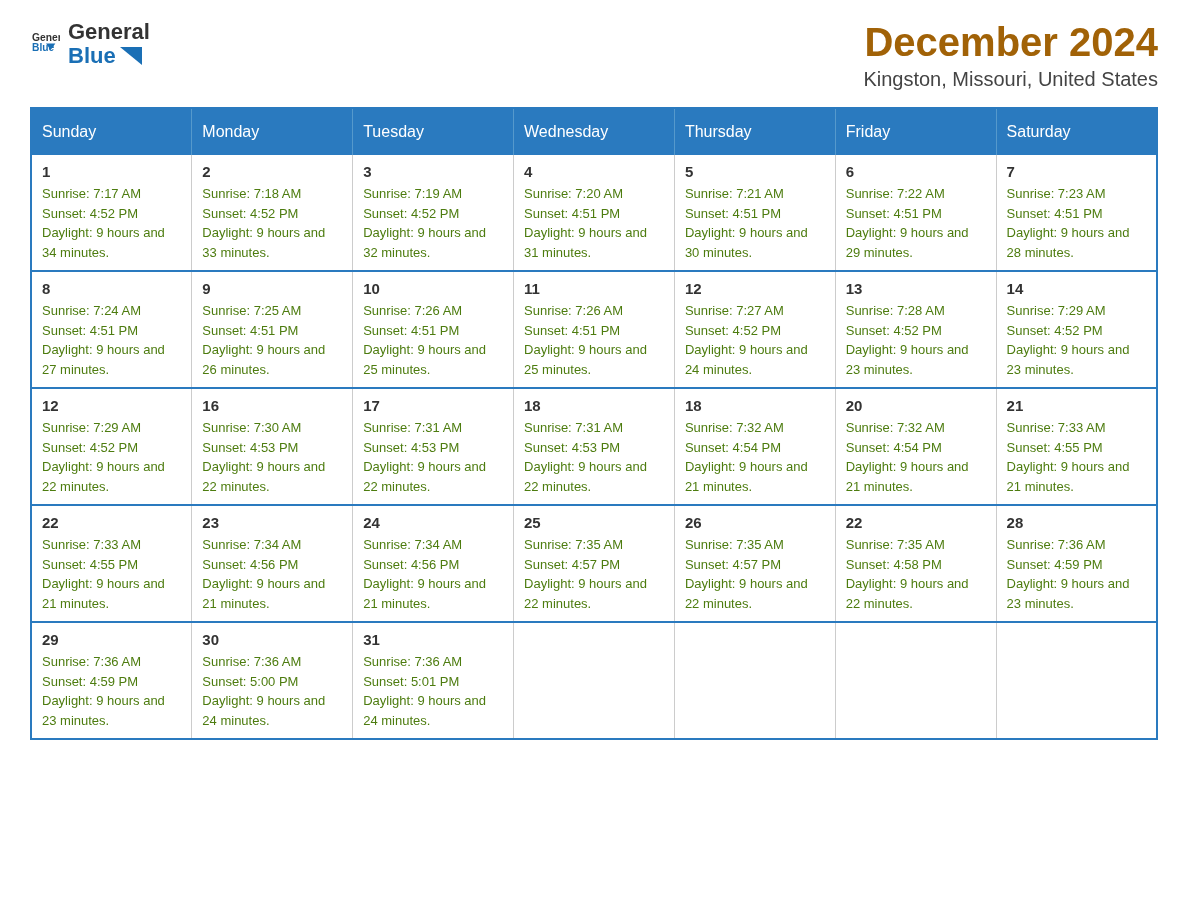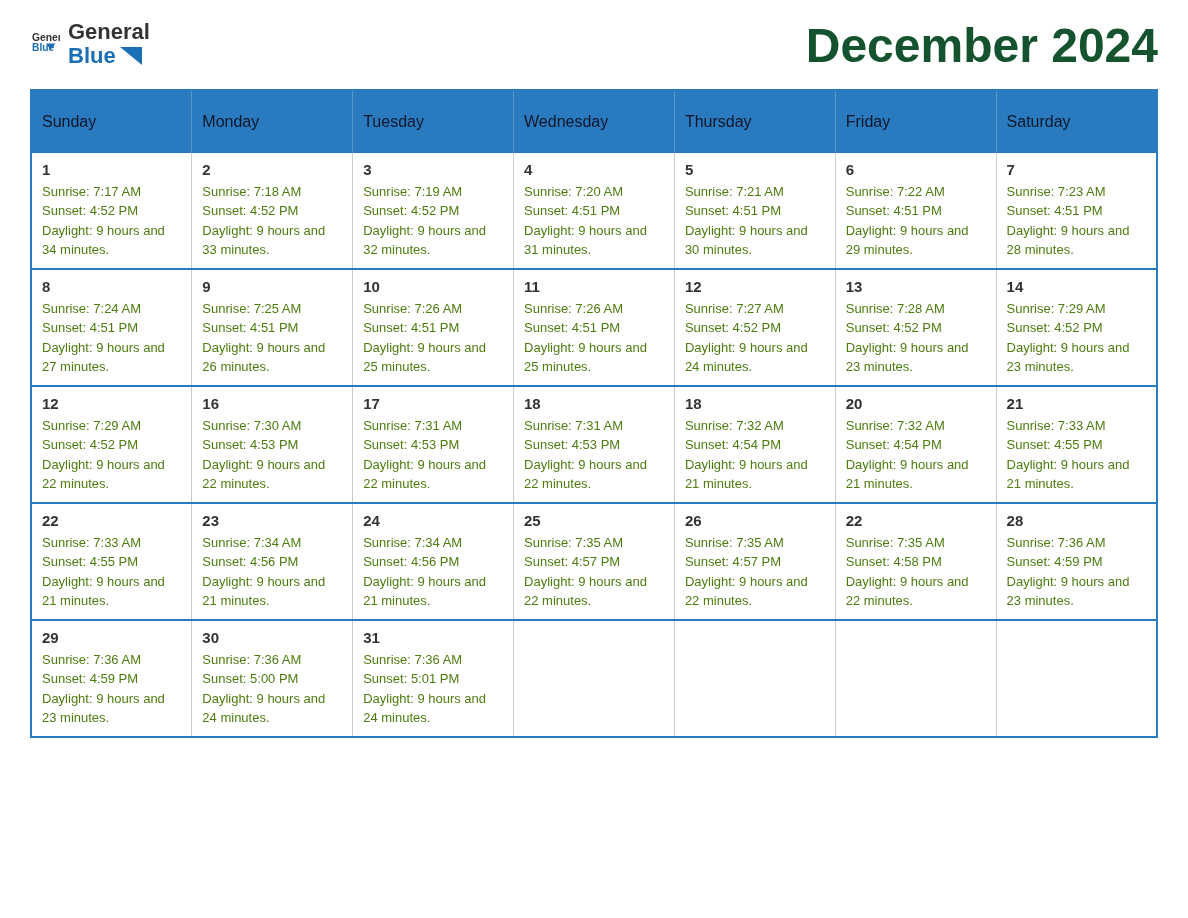--- a/index.html
+++ b/index.html
@@ -22,39 +22,39 @@
     }
     .logo-icon {
       width: 28px;
       height: 28px;
       margin-left: 2px;
     }
     .title-area {
       text-align: right;
     }
     .month-title {
-      font-size: 48px;
+      font-size: 40px;
       font-weight: bold;
-      color: #14532d;
+      color: #a16207;
       line-height: 1.1;
     }
     .location-title {
       font-size: 20px;
       color: #444;
       margin-top: 4px;
     }
     .calendar-table {
       width: 100%;
       border-collapse: collapse;
       border: 2px solid #2a7abf;
     }
     .calendar-table thead tr th {
       background-color: #2a7abf;
-      color: #0f172a;
-      padding: 22px 10px;
+      color: #ffffff;
+      padding: 14px 10px;
       text-align: left;
       font-size: 16px;
       font-weight: normal;
       border-right: 1px solid #5599cc;
     }
     .calendar-table thead tr th:last-child {
       border-right: none;
     }
     .calendar-table tbody tr td {
       vertical-align: top;
@@ -105,20 +105,21 @@
       <div style="font-size:22px;font-weight:bold;color:#1a6fb5;line-height:1.1;display:flex;align-items:center;gap:4px">
         <span>Blue</span>
         <svg width="22" height="18" viewBox="0 0 22 18">
           <polygon points="0,0 22,0 22,18" fill="#1a6fb5"></polygon>
         </svg>
       </div>
     </div>
   </div>
   <div class="title-area">
     <div class="month-title">December 2024</div>
+    <div class="location-title">Kingston, Missouri, United States</div>
   </div>
 </div>
 
 <table class="calendar-table">
   <thead>
     <tr id="weekday-header">
     <th>Sunday</th>
         <th>Monday</th>
         <th>Tuesday</th>
         <th>Wednesday</th>

